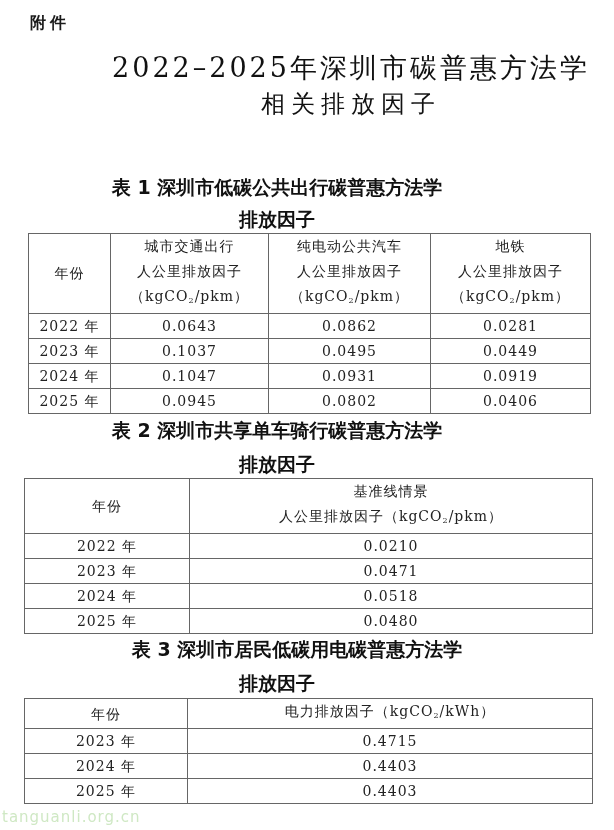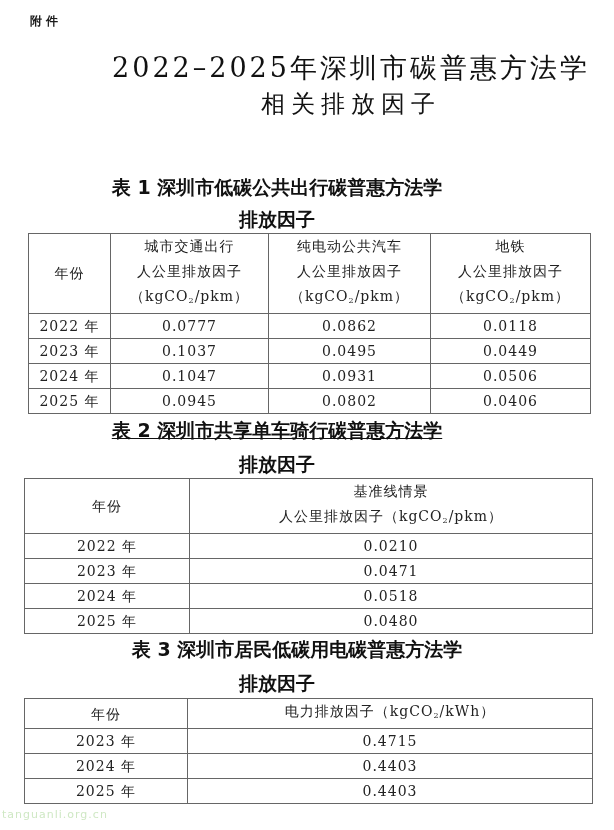--- a/index.html
+++ b/index.html
@@ -1,38 +1,38 @@
 <!DOCTYPE html>
 <html><head>
 <meta charset="utf-8">
 <style>
   html, body { margin:0; padding:0; background:#ffffff; }
   body { width:614px; height:830px; position:relative; overflow:hidden;
          font-family:"DejaVu Serif","Liberation Serif",serif; color:#1a1a1a; }
   .attach { position:absolute; left:30px; top:13px; font-family:"DejaVu Sans","Liberation Sans",sans-serif;
-            font-weight:bold; font-size:12px; letter-spacing:4px; }
+            font-weight:bold; font-size:16px; letter-spacing:4px; }
   .title { position:absolute; left:0; width:614px; text-align:center; font-weight:normal;
            font-family:"DejaVu Serif","Liberation Serif",serif; color:#111;padding-left:44px; }
   .title.l1 { top:50px; font-size:27px; letter-spacing:3px; }
   .title.l2 { top:88px; font-size:24px; letter-spacing:6px; }
   .cap { position:absolute; left:0; width:554px; text-align:center; font-weight:bold;
          font-family:"DejaVu Sans","Liberation Sans",sans-serif; color:#111; font-size:19px; }
   table { position:absolute; border-collapse:collapse; table-layout:fixed; }
   td { border:1px solid #666; text-align:center; vertical-align:middle; padding:0;
        font-size:14px; letter-spacing:1px; color:#222; line-height:24px; }
   table.t1 { left:28px; top:233px; width:562px; }
   table.t1 td { height:24px;margin-top:35px; }
   table.t2 { left:24px; top:478px; width:568px; }
   table.t2 td { height:24px; }
   table.t3 { left:24px; top:698px; width:568px; }
   table.t3 td { height:24px; }
   .hdr { line-height:25px; }
   sub { font-size:8px; vertical-align:-2px; }
   .wm { position:absolute; left:2px; top:808px; font-family:"DejaVu Sans","Liberation Sans",sans-serif;
-        font-size:11px; color:#cfe8c4; letter-spacing:1px; }
+        font-size:15px; color:#cfe8c4; letter-spacing:1px; }
 </style>
 </head>
 <body>
 
 <div class="attach">附件</div>
 <div class="title l1">2022–2025年深圳市碳普惠方法学</div>
 <div class="title l2">相关排放因子</div>
 
 <div class="cap sp" style="top:175px;">表 1  深圳市低碳公共出行碳普惠方法学</div>
 <div class="cap sp" style="top:207px;">排放因子</div>
@@ -57,46 +57,46 @@
       <div><span>（kgCO</span><sub>2</sub><span>/pkm）</span></div>
     </td>
     <td class="hdr">
       <div>地铁</div>
       <div>人公里排放因子</div>
       <div><span>（kgCO</span><sub>2</sub><span>/pkm）</span></div>
     </td>
   </tr>
   <tr>
     <td>2022 年</td>
-        <td>0.0777</td>
+        <td>0.0643</td>
         <td>0.0862</td>
-        <td>0.0118</td>
+        <td>0.0281</td>
   </tr>
   <tr>
     <td>2023 年</td>
         <td>0.1037</td>
         <td>0.0495</td>
         <td>0.0449</td>
   </tr>
   <tr>
     <td>2024 年</td>
         <td>0.1047</td>
         <td>0.0931</td>
-        <td>0.0506</td>
+        <td>0.0919</td>
   </tr>
   <tr>
     <td>2025 年</td>
         <td>0.0945</td>
         <td>0.0802</td>
         <td>0.0406</td>
   </tr>
 </tbody>
   </table>
 
-<div class="cap sp" style="top:418px;text-decoration:underline;">表 2  深圳市共享单车骑行碳普惠方法学</div>
+<div class="cap sp" style="top:418px;">表 2  深圳市共享单车骑行碳普惠方法学</div>
 <div class="cap sp" style="top:452px;">排放因子</div>
 <table class="t2">
   <colgroup>
       <col style="width:165px">
       <col style="width:403px">
     </colgroup>
   <tbody>
       <tr>
     <td class="hdr" style="height:48px">年份</td>
     <td class="hdr">

